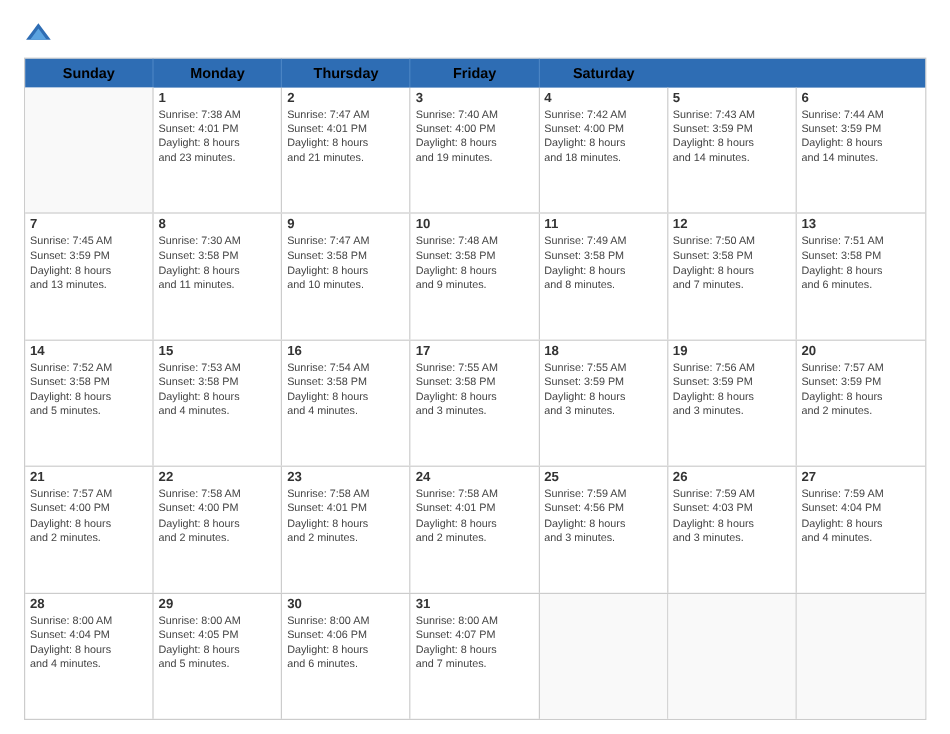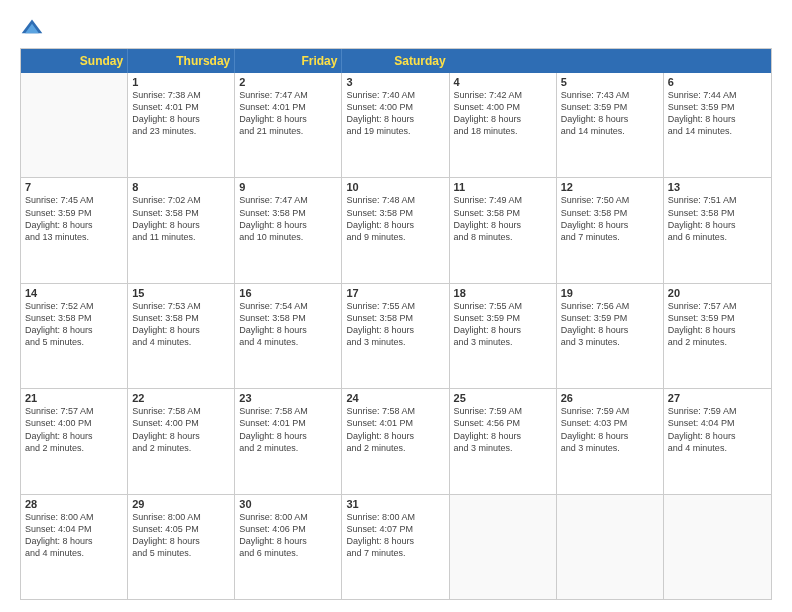--- a/index.html
+++ b/index.html
@@ -65,25 +65,25 @@
       display: flex;
       flex-direction: column;
       border: 1px solid #ccc;
     }
     .cal-header {
       display: grid;
       grid-template-columns: repeat(7, 1fr);
       background: #2e6db4;
     }
     .cal-header-cell {
-      color: #fde047;
+      color: #000000;
       font-size: 12px;
       font-weight: bold;
       padding: 5px 4px;
-      text-align: right;
+      text-align: center;
       border-right: 1px solid #4a84c4;
     }
     .cal-header-cell:last-child { border-right: none; }
     .cal-body {
       flex: 1;
       display: flex;
       flex-direction: column;
     }
     .cal-row {
       display: grid;
@@ -133,20 +133,21 @@
     </div>
     <div class="title-section">
       <div class="month-title"></div>
       <div class="subtitle"></div>
     </div>
   </div>
 
   <div class="calendar">
     <div class="cal-header">
     <div class="cal-header-cell">Sunday</div>
+        <div class="cal-header-cell">Monday</div>
         <div class="cal-header-cell">Thursday</div>
         <div class="cal-header-cell">Friday</div>
         <div class="cal-header-cell">Saturday</div>
       </div>
     <div class="cal-body">
     <div class="cal-row">
           <div class="cal-cell empty"></div>
           <div class="cal-cell">
             <span class="day-number">1</span>
             <span class="cell-line">Sunrise: 7:38 AM</span>
@@ -193,21 +194,21 @@
         <div class="cal-row">
           <div class="cal-cell">
             <span class="day-number">7</span>
             <span class="cell-line">Sunrise: 7:45 AM</span>
             <span class="cell-line">Sunset: 3:59 PM</span>
             <span class="cell-line">Daylight: 8 hours</span>
             <span class="cell-line">and 13 minutes.</span>
           </div>
           <div class="cal-cell">
             <span class="day-number">8</span>
-            <span class="cell-line">Sunrise: 7:02 AM</span>
+            <span class="cell-line">Sunrise: 7:30 AM</span>
             <span class="cell-line">Sunset: 3:58 PM</span>
             <span class="cell-line">Daylight: 8 hours</span>
             <span class="cell-line">and 11 minutes.</span>
           </div>
           <div class="cal-cell">
             <span class="day-number">9</span>
             <span class="cell-line">Sunrise: 7:47 AM</span>
             <span class="cell-line">Sunset: 3:58 PM</span>
             <span class="cell-line">Daylight: 8 hours</span>
             <span class="cell-line">and 10 minutes.</span>

